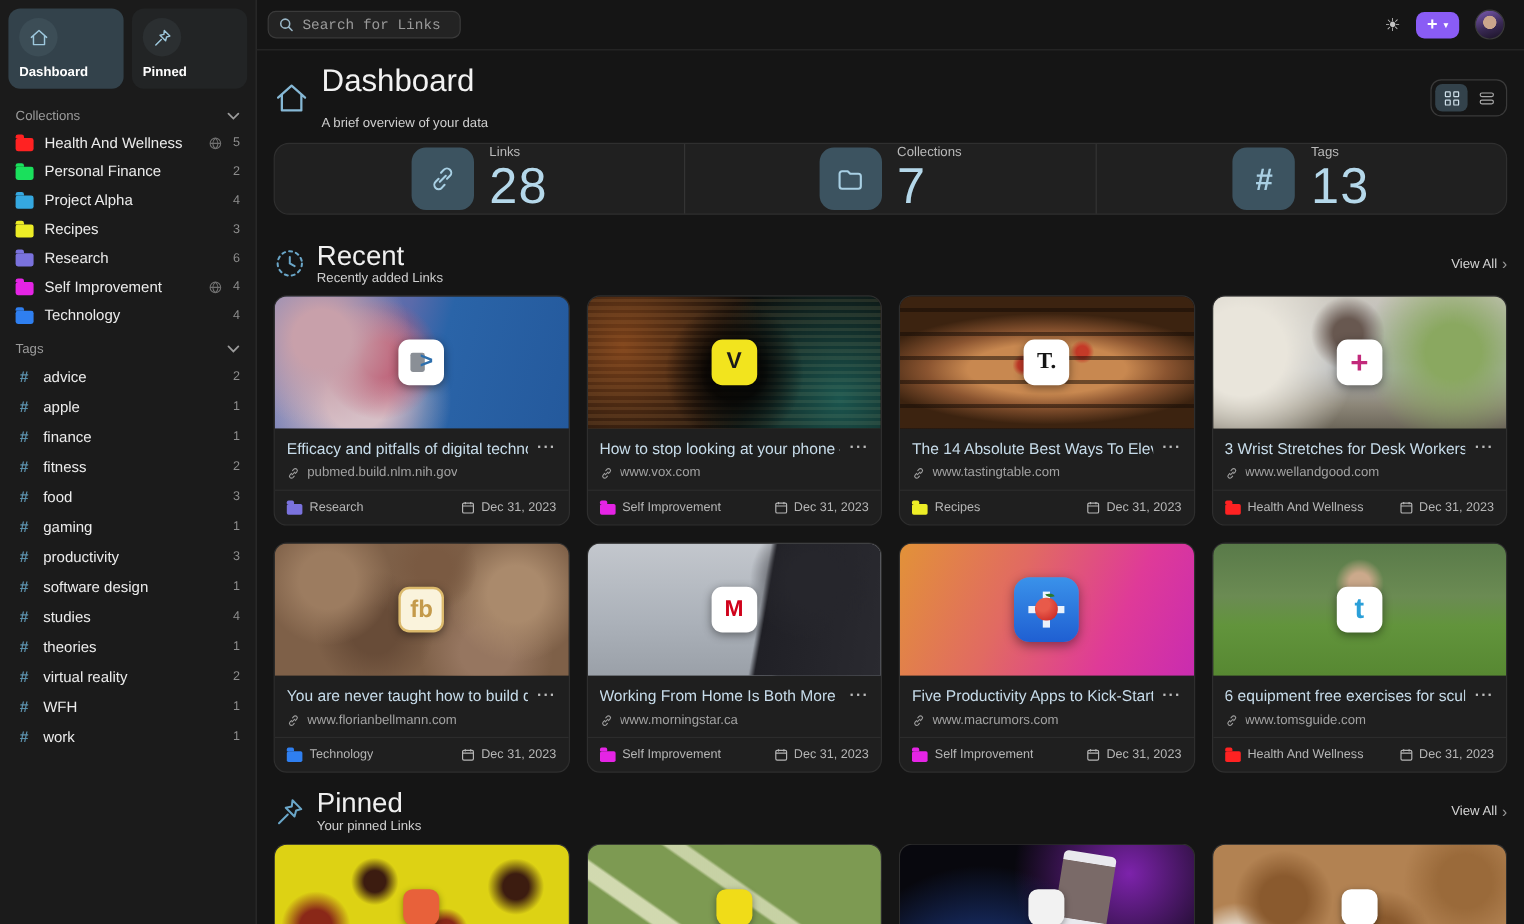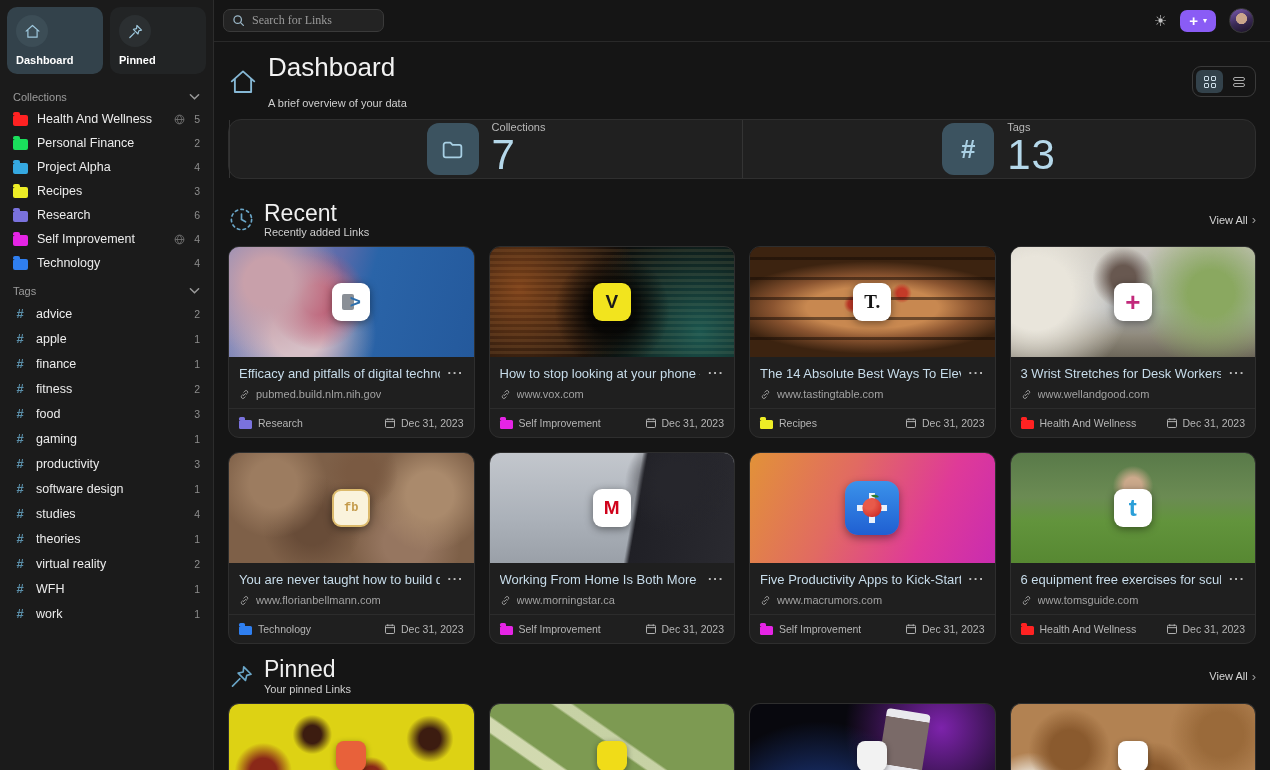--- a/index.html
+++ b/index.html
@@ -30,21 +30,21 @@
   .globe { flex:none; opacity:.75; }
   .hash { color:#5b90ab; font-weight:bold; font-size:13px; width:14px; text-align:center; flex:none; }
 
   
   .main { flex:1; display:flex; flex-direction:column; overflow:hidden; }
   .topbar { height:42px; min-height:42px; border-bottom:1px solid #292929; display:flex;
     align-items:center; padding:0 16px 0 9px; }
   .searchbox { display:flex; align-items:center; gap:7px; width:161px; height:23px;
     background:#232323; border:1px solid #3a3a3a; border-radius:7px; padding:0 8px; }
   .searchbox input { background:transparent; border:none; outline:none; color:#dcdcdc;
-    font-size:12px; width:115px; font-family:Liberation Serif, serif; }
+    font-size:12px; width:115px; font-family:Liberation Mono, monospace; }
   .searchbox input::placeholder { color:#9a9a9a; }
   .top-right { margin-left:auto; display:flex; align-items:center; gap:13px; }
   .sun { font-size:15px; color:#c4c4c4; cursor:pointer; font-family:"DejaVu Sans",sans-serif; }
   .add-btn { background:#8a5cf5; color:#fff; border-radius:7px; height:22px; padding:0 9px;
     display:flex; align-items:center; gap:5px; cursor:pointer; }
   .add-plus { font-size:15px; font-weight:bold; line-height:1; }
   .add-caret { font-size:8px; font-family:"DejaVu Sans",sans-serif; }
   .avatar { width:25px; height:25px; border-radius:50%; cursor:pointer;
     background: radial-gradient(circle at 50% 42%, #caa58c 0 30%, rgba(0,0,0,0) 33%),
       linear-gradient(160deg, #7a5ab0 0%, #3a2a55 55%, #1a1225 100%); border:1px solid #3a3a3a; }
@@ -189,21 +189,21 @@
   .peek-1 { background:#e8613a; }
   .peek-2 { background:#f0dc18; }
   .peek-3 { background:#f2f2f2; }
   .peek-4 { background:#ffffff; }
 
   
   .fav-pubmed { gap:0; }
   .fav-pubmed .pm-block { width:12px; height:16px; background:#8a8f96; border-radius:2px;
     margin-right:-4px; }
   .fav-pubmed .pm-chev { font-weight:bold; font-size:19px; }
-  .fav-fb { border:2px solid #dcba6c; font-family:Liberation Mono, monospace; font-size:12px;text-align:center; }
+  .fav-fb { border:2px solid #dcba6c; font-family:Liberation Sans, sans-serif; font-size:20px;text-align:center; }
   .fav-serif { font-family:"Liberation Serif",serif; font-size:19px; }
 </style>
 </head>
 <body>
 
 <div class="app">
 
   <aside class="sidebar">
     <div class="nav-grid">
       <div class="nav-box active">
@@ -410,20 +410,33 @@
         <div class="vt-btn">
             <span class="list-glyph">
               <i></i>
               <i></i>
             </span>
           </div>
       </div>
     </div>
 
     <div class="stats-card">
+      <div class="stat">
+        <div class="stat-icon-box">
+          <svg width="24" height="24" viewBox="0 0 24 24" fill="none" stroke="#a8d0e4" stroke-width="1.7" stroke-linecap="round" stroke-linejoin="round">
+              <path d="M9.5 14.5l5-5"></path>
+              <path d="M8.5 12 6 14.5a3.6 3.6 0 0 0 5.1 5.1L13.5 17"></path>
+              <path d="M15.5 12 18 9.5a3.6 3.6 0 0 0-5.1-5.1L10.5 7"></path>
+            </svg>
+        </div>
+        <div>
+          <div class="stat-label">Links</div>
+          <div class="stat-value">28</div>
+        </div>
+      </div>
       <div class="stat-divider"></div>
       <div class="stat">
         <div class="stat-icon-box">
           <svg width="25" height="25" viewBox="0 0 24 24" fill="none" stroke="#a8d0e4" stroke-width="1.7" stroke-linecap="round" stroke-linejoin="round">
               <path d="M3.5 7.5c0-1.1.9-2 2-2h4.5l2 2h6.5c1.1 0 2 .9 2 2v8c0 1.1-.9 2-2 2h-13c-1.1 0-2-.9-2-2z"></path>
             </svg>
         </div>
         <div>
           <div class="stat-label">Collections</div>
           <div class="stat-value">7</div>

